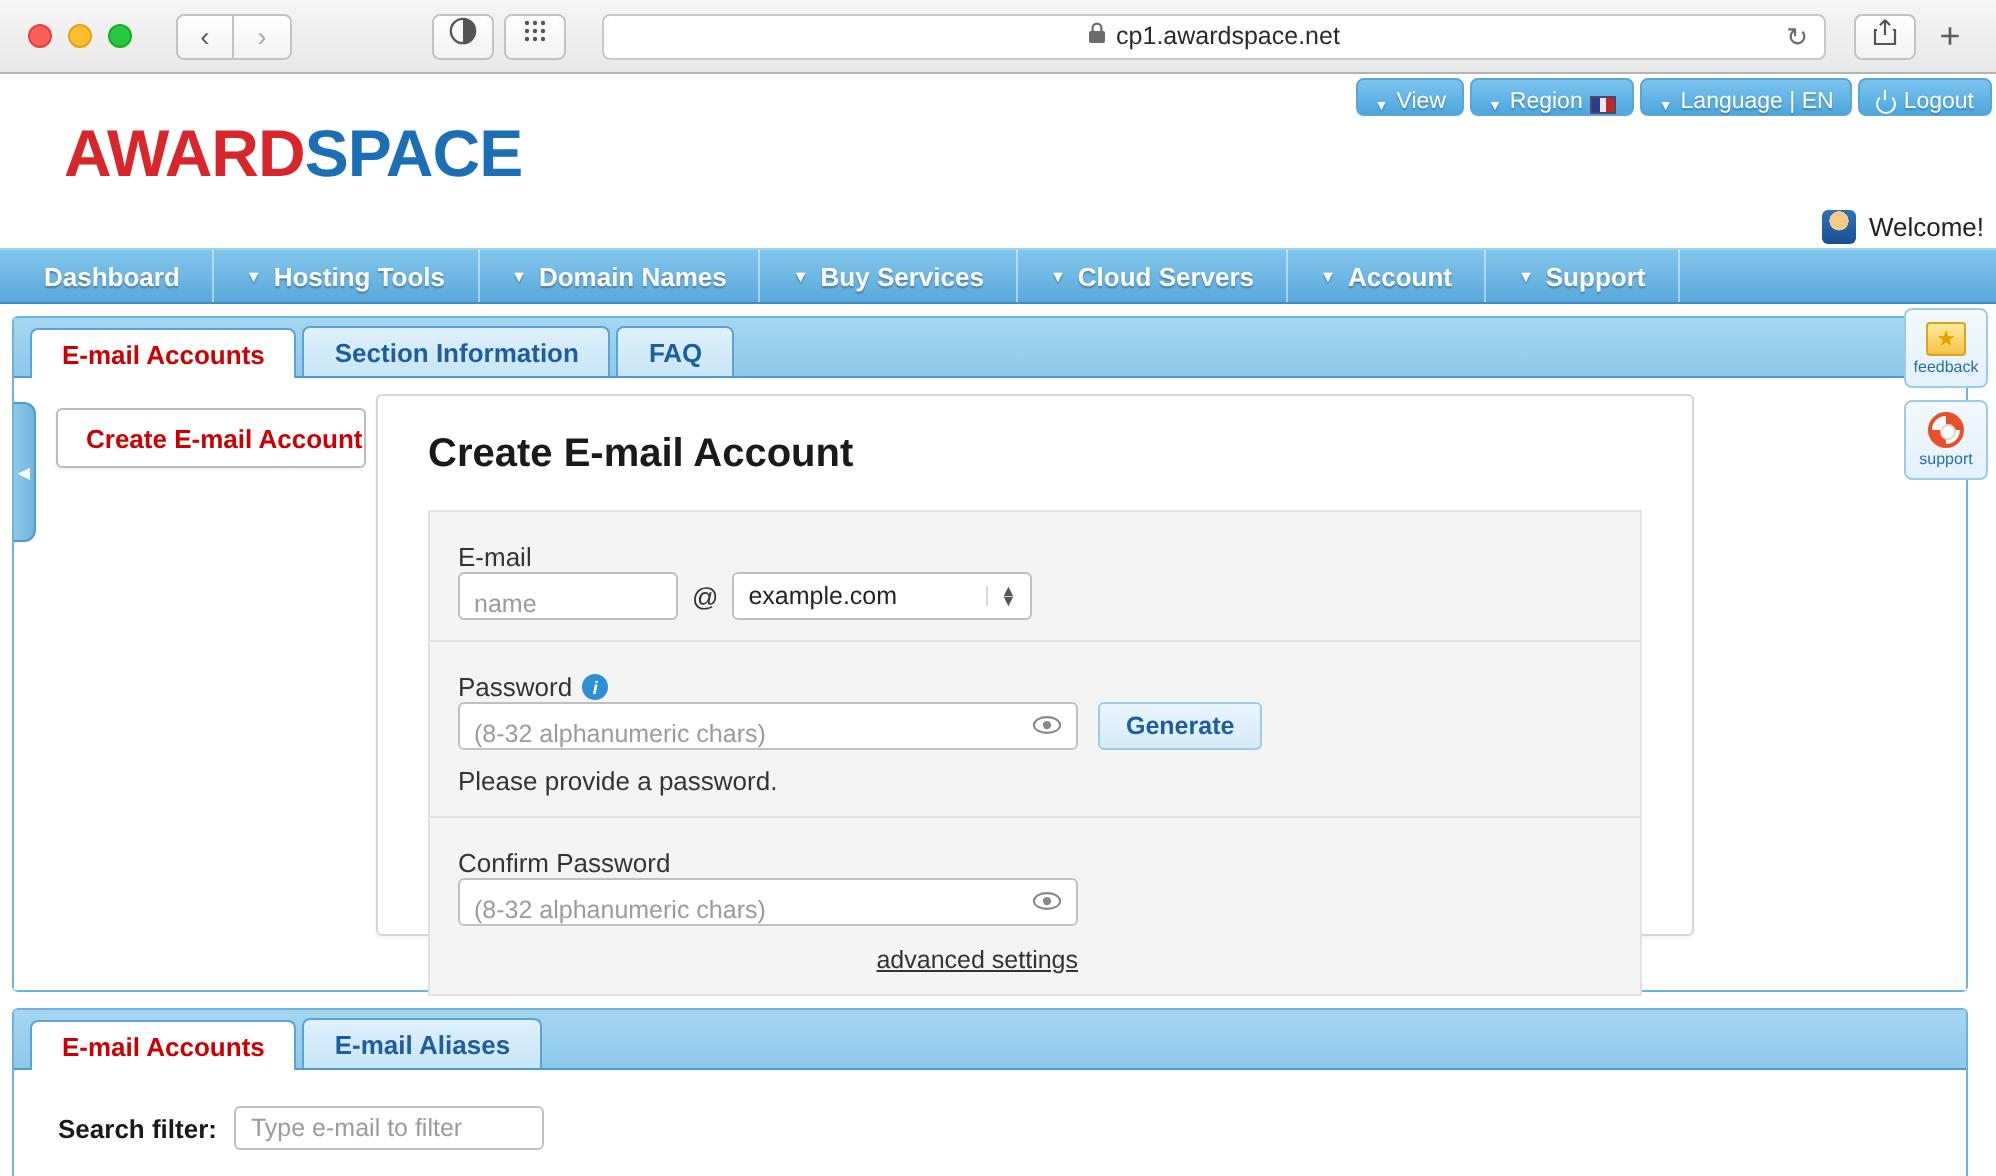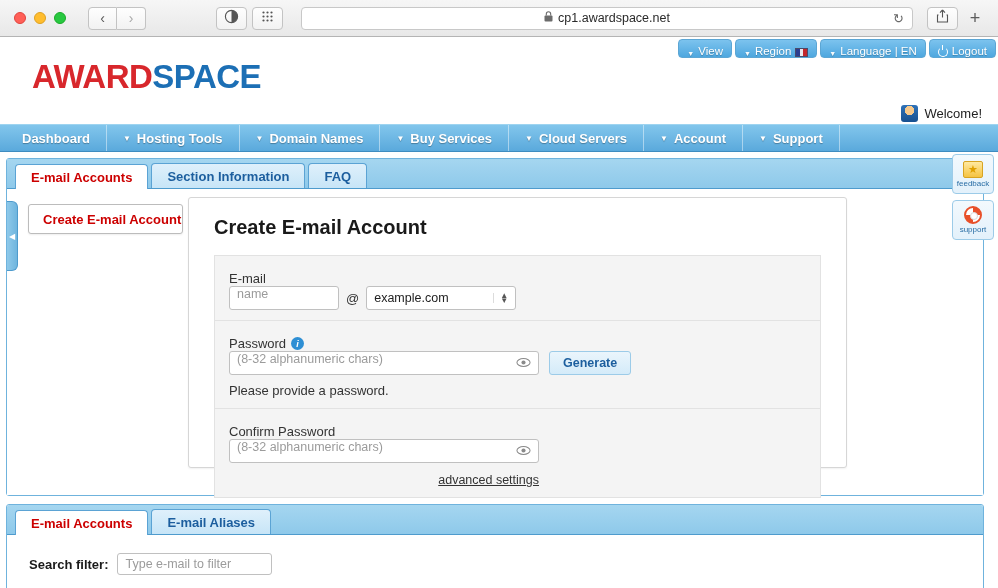--- a/index.html
+++ b/index.html
@@ -122,21 +122,21 @@
   .logo {
     position: absolute; left: 32px; top: -2px;
     font-size: 33px; font-weight: bold; letter-spacing: -0.5px;
   }
   .logo .award { color: #d8272c; }
   .logo .space { color: #1c6fb5; }
 
   .welcome-row {
     height: 22px; position: relative;
     display:flex; justify-content: flex-end; align-items: center;
-    padding-right: 16px; gap: 6px;
+    padding-right: 6px; gap: 6px;
   }
   .welcome-txt { font-size: 13px; color: #222; }
   .avatar-ico {
     width: 17px; height: 17px; border-radius: 3px;
     background: radial-gradient(circle at 50% 32%, #f7c98b 0 33%, transparent 34%),
                 linear-gradient(#2f72b8, #17508f);
     position: relative; overflow: hidden;
   }
 
   
@@ -242,21 +242,21 @@
   .info-ico {
     width: 13px; height: 13px; border-radius: 50%;
     background: #2e8fd4; color: #fff; font-size: 9px; font-weight: bold;
     display: inline-flex; align-items: center; justify-content: center;
     font-style: italic;
   }
 
   .inp {
     height: 24px; border: 1px solid #c0c0c0; background: #fff;
     border-radius: 3px; font-size: 12.5px; color: #9b9b9b;
-    padding: 0 7px; display: flex; align-items: flex-start;
+    padding: 0 7px; display: flex; align-items: flex-end;
   }
   .inp-name { width: 110px; }
   .at { font-size: 13px; color: #333; padding: 0 7px; }
   .sel {
     width: 150px; height: 24px; border: 1px solid #c0c0c0; background: #fff;
     border-radius: 3px; font-size: 12.5px; color: #222;
     padding: 0 7px; display: flex; align-items: center; justify-content: space-between;
   }
   .stepper { display:flex; flex-direction: column; line-height: 5px; font-size: 8px; color:#555; border-left:1px solid #dcdcdc; padding-left:6px; }
   .row-inline { display: flex; align-items: center; }

